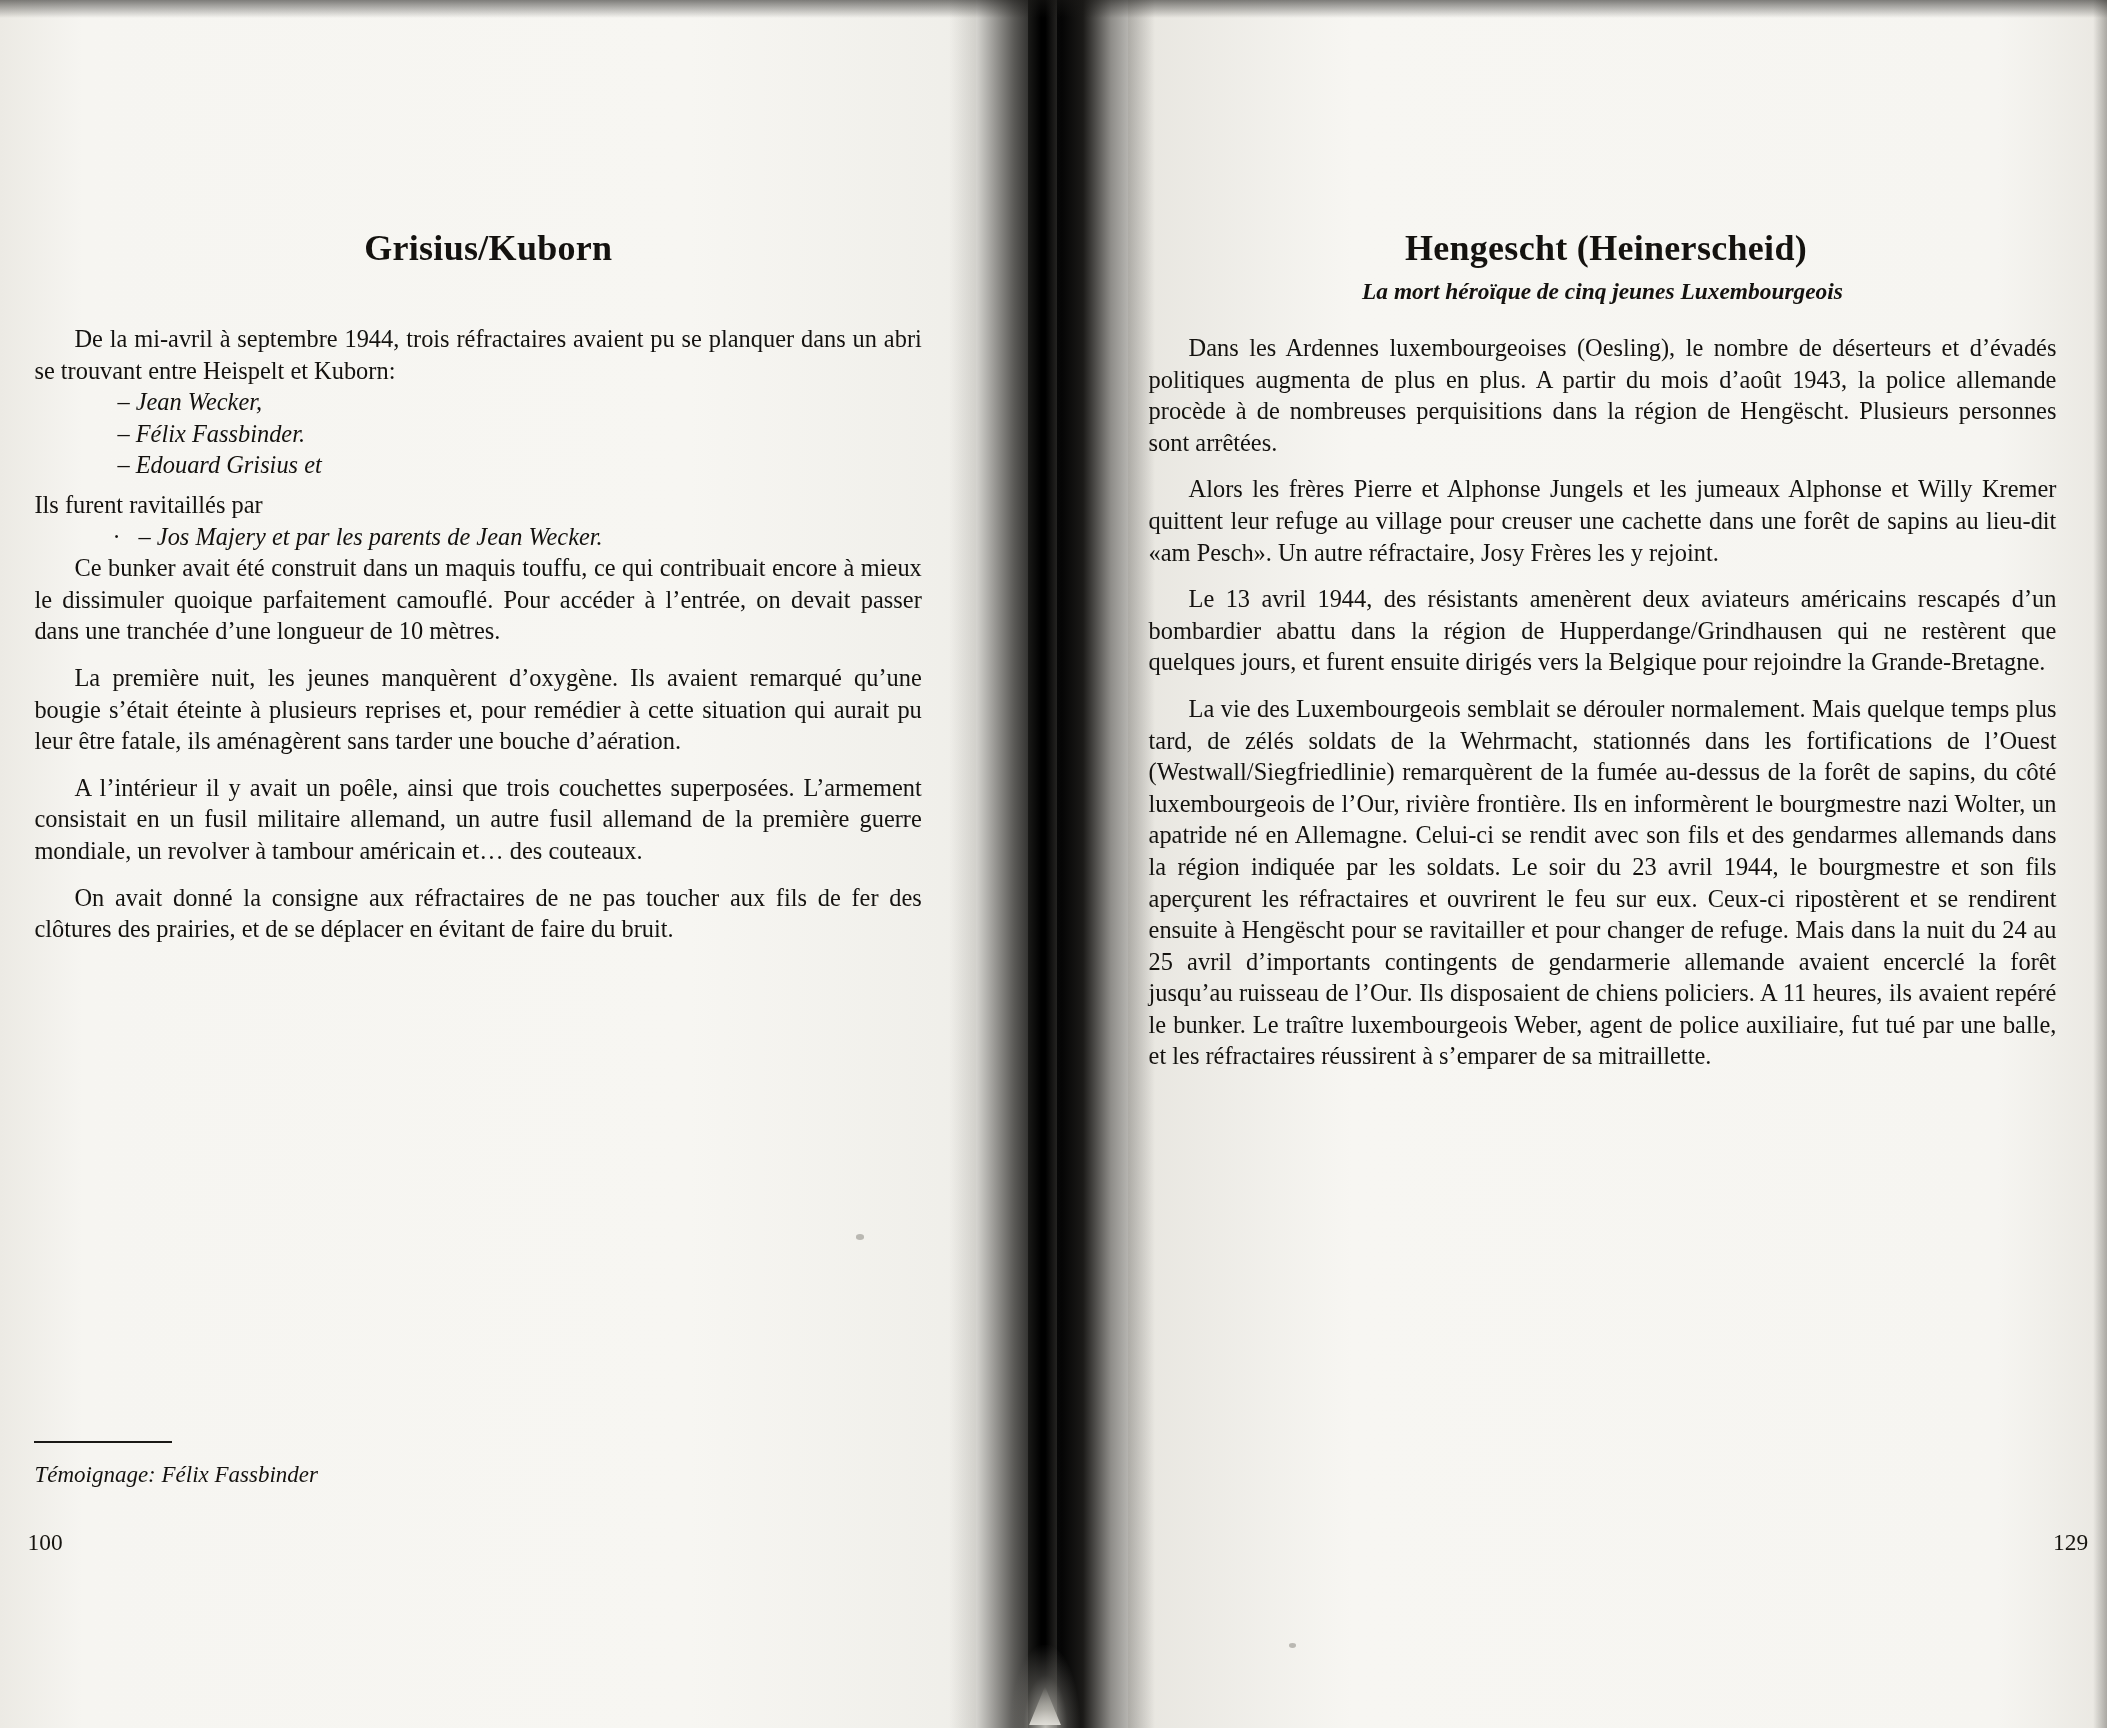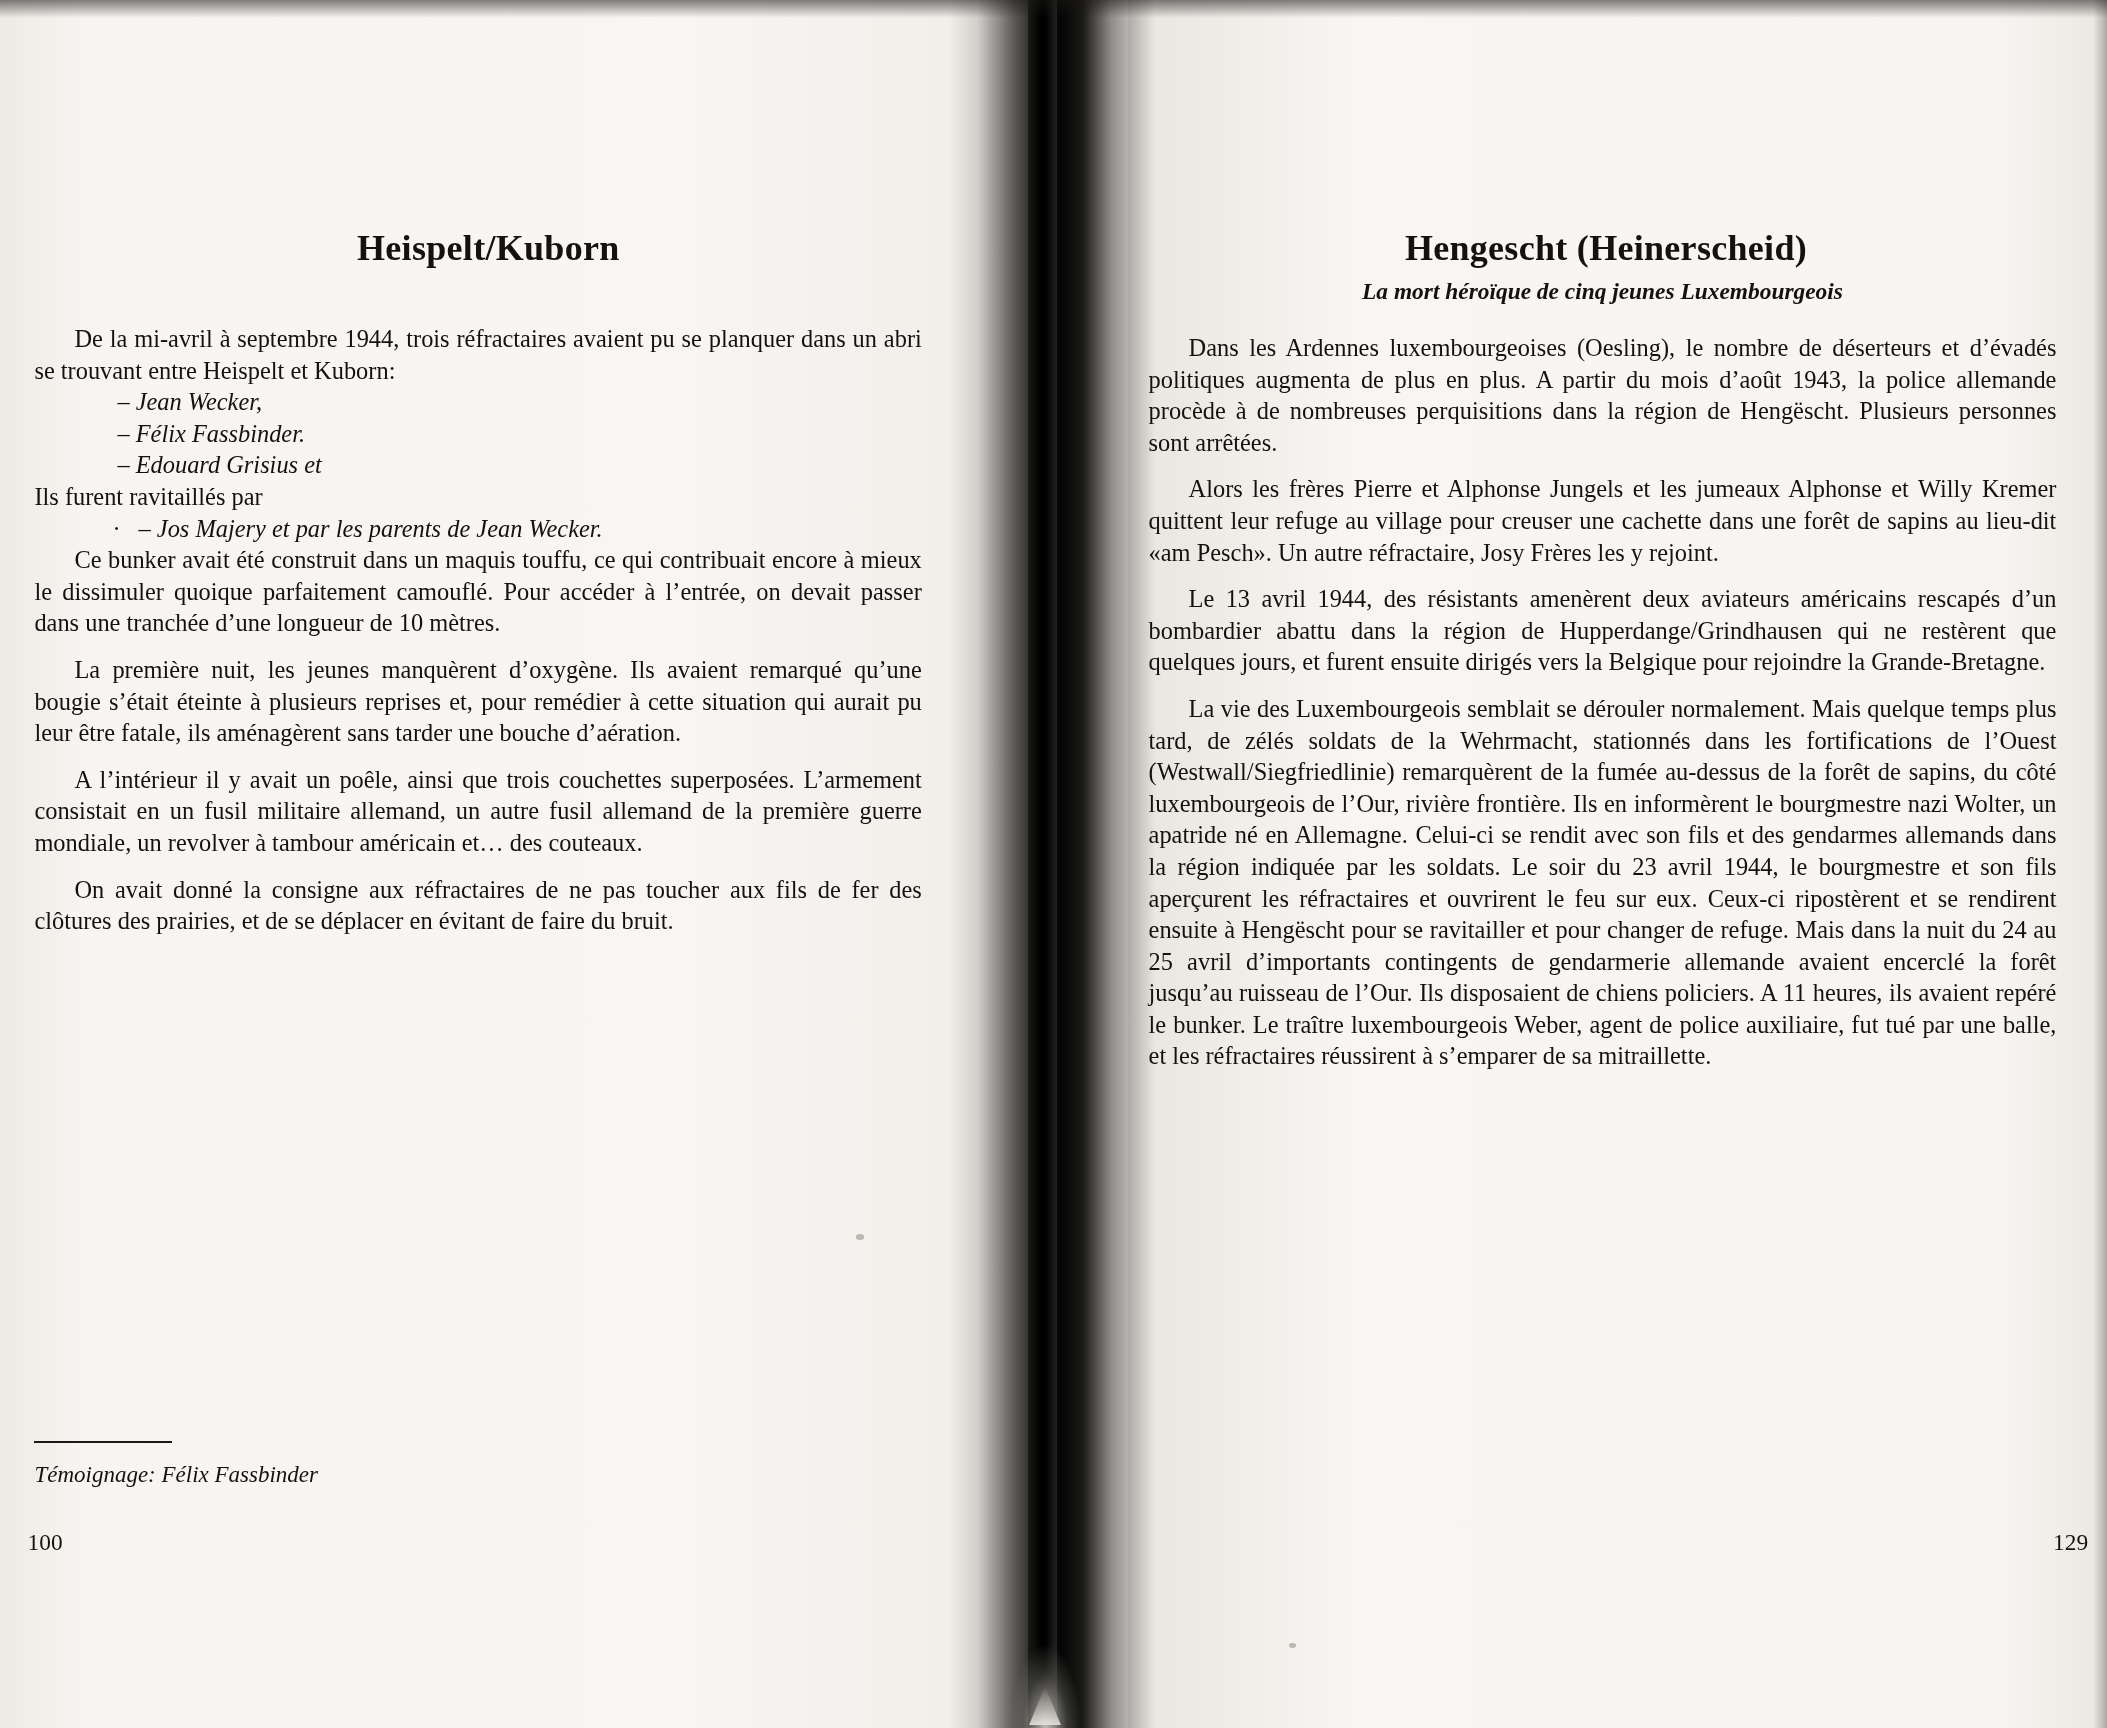--- a/index.html
+++ b/index.html
@@ -141,21 +141,21 @@
   #col-left .body-block { padding: 0 41px 0 20.6px; }
   #col-right .body-block { padding: 0 20.6px 0 20.6px; margin-top: 27px; }
 
   p.para {
     margin: 0 0 0 0;
     text-indent: 40px;
     text-align: justify;
   }
   p.para + p.para { margin-top: 15px; }
   p.noindent { text-indent: 0; }
-  p.tight { margin-top: 0; }
+  p.tight { margin-top: 8px; }
 
   .namelist {
     margin: 0;
     padding: 0;
     list-style: none;
   }
   .namelist li {
     font-style: italic;
     padding-left: 83px;
     text-indent: 0;
@@ -212,21 +212,21 @@
   <div id="gutter-core"></div>
   <div id="gutter-fold"></div>
   <div id="gutter-fold2"></div>
   <div id="top-shadow"></div>
   <div id="right-edge"></div>
 
   <div class="speck" style="left:856px; top:1234px; width:8.3px; height:5.5px;"></div>
   <div class="speck" style="left:1289px; top:1643px; width:6.9px; height:4.8px;"></div>
 
   <div class="col" id="col-left">
-    <h1 class="chap-title">Heispelt/Kuborn</h1>
+    <h1 class="chap-title">Grisius/Kuborn</h1>
 
     <div class="body-block">
       <p class="para">De la mi-avril à septembre 1944, trois réfractaires avaient pu se planquer dans un abri se trouvant entre Heispelt et Kuborn:</p>
 
       <ul class="namelist">
         <li>– Jean Wecker,</li>
         <li>– Félix Fassbinder.</li>
         <li>– Edouard Grisius et</li>
       </ul>
 

